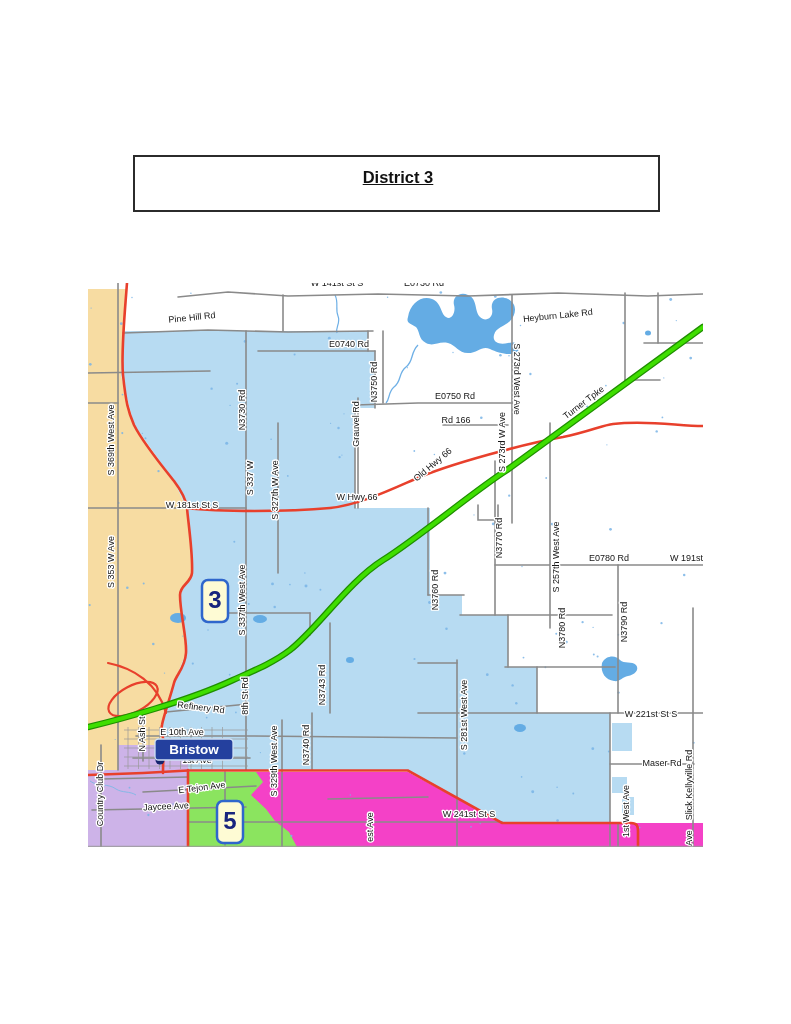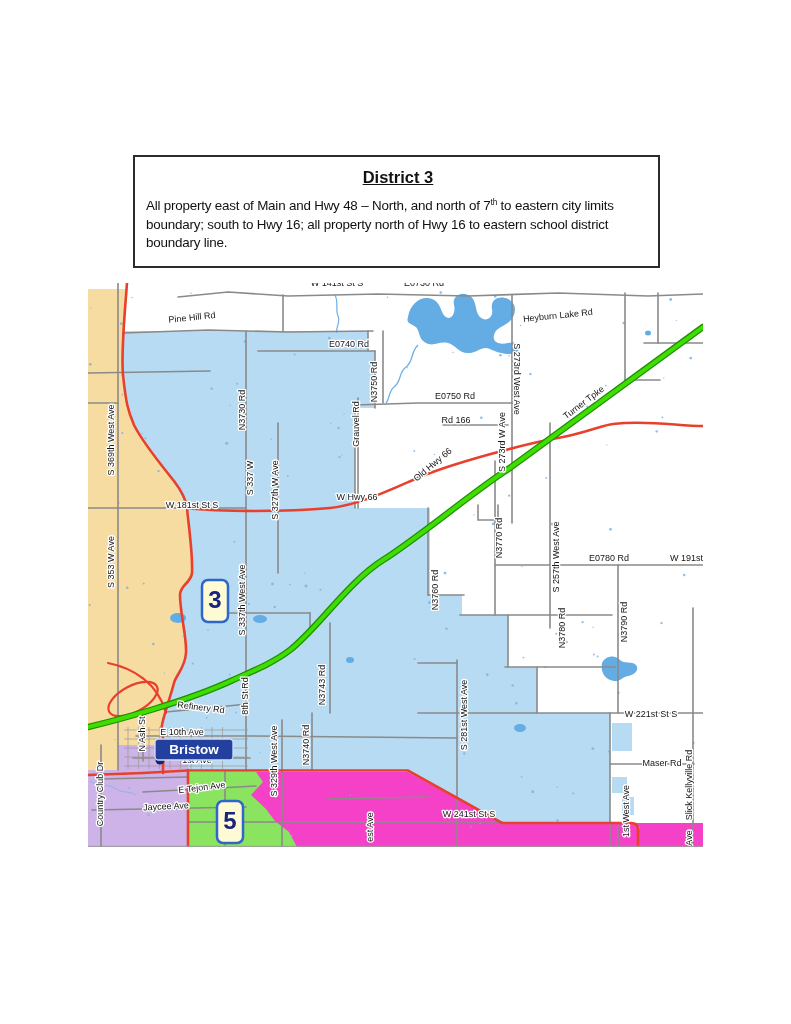--- a/index.html
+++ b/index.html
@@ -16,21 +16,20 @@
   .badge-num{font-family:"Liberation Sans",sans-serif;font-size:24px;font-weight:bold;fill:#18247E;
       text-anchor:middle;dominant-baseline:middle;}
   .town-name{font-family:"Liberation Sans",sans-serif;font-size:13.5px;font-weight:bold;fill:#ffffff;
       text-anchor:middle;dominant-baseline:middle;}
 </style>
 </head>
 <body>
 
 <div class="hbox">
   <div class="htitle"><span>District 3</span></div>
-  <p class="hbody"><span>All property east of Main and Hwy 48 – North, and north of 7</span><sup>th</sup><span> to eastern city limits boundary; south to Hwy 16; all property north of Hwy 16 to eastern school district boundary line.</span></p>
 </div>
 
 <svg id="map" viewBox="0 0 615 564" xmlns="http://www.w3.org/2000/svg">
 
   <g>
     <path fill="#F7DCA2" d="M0,6 L39,6 L33,92 L46,142 L86,198 L100,228 L104,290 L92,312 L98,370 L86,400 L74,442 L78,468 L70,487 L0,487 Z"></path>
     <path fill="#B7DBF2" d="M35,48 L280,48 L280,68 L287,68 L287,125 L267,125 L267,225 L342,225 L342,312 L374,312 L374,332 L420,332 L420,384 L449,384 L449,430 L522,430 L522,540 L414,540 L320,487 L100,487 L78,468 L74,442 L86,400 L98,370 L92,312 L104,290 L100,228 L86,198 L46,142 L33,92 Z"></path>
     <path fill="#F441C7" d="M100,489 L320,489 L414,540 L615,540 L615,564 L100,564 Z"></path>
     <path fill="#8BE45F" d="M100,489 L168,489 L175,499 L163,512 L178,526 L187,538 L201,549 L209,564 L100,564 Z"></path>
     <path fill="#CDB3E8" d="M0,487 L100,487 L100,564 L0,564 Z"></path>

